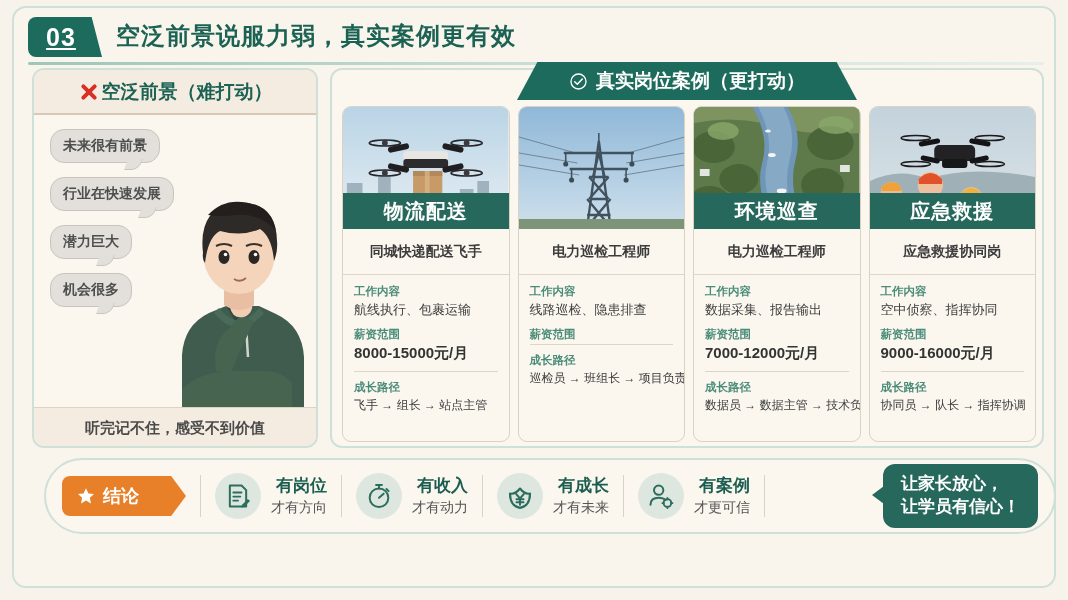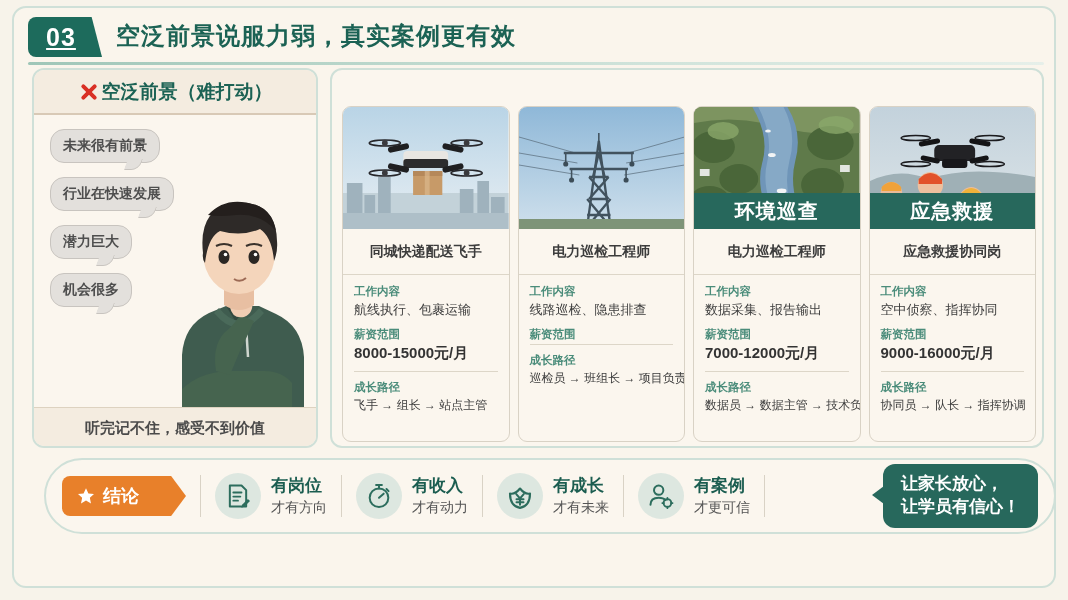--- a/index.html
+++ b/index.html
@@ -158,21 +158,21 @@
     font-size: 18px; font-weight: bold;
   }
   .star-icon { width: 20px; height: 20px; flex: none; }
   .vsep { width: 1px; height: 42px; background: #d9d2c5; margin: 0 14px; flex: none; }
   .bpoint { display: flex; align-items: center; gap: 10px; flex: none; }
   .bp-icon {
     width: 46px; height: 46px; border-radius: 50%;
     background: #dde7e0; flex: none;
     display: flex; align-items: center; justify-content: center;
   }
-  .bp-text { line-height: 1.25; }
+  .bp-text { line-height: 1.25; text-align: right; }
   .bp-top { font-size: 17px; font-weight: bold; color: #1b5d50; }
   .bp-bot { font-size: 14px; color: #555; }
   .callout {
     margin-left: auto; position: relative;
     background: #27685c; color: #fff;
     border-radius: 12px; padding: 9px 18px;
     font-size: 17px; font-weight: bold; line-height: 1.35;
   }
   .callout:before {
     content: ""; position: absolute; left: -11px; top: 22px;
@@ -235,20 +235,27 @@
         <path d="M82 71 Q90 67 98 71" stroke="#3a322c" stroke-width="2.2" fill="none"></path>
 
         <path d="M70 104 Q76 108 82 103" stroke="#9c6a55" stroke-width="2" fill="none"></path>
       </svg>
     </div>
 
     <div class="left-foot">听完记不住，感受不到价值</div>
   </div>
 
   <div class="right-panel">
+    <div class="right-banner">
+      <svg class="check-icon" viewBox="0 0 24 24">
+        <circle cx="12" cy="12" r="9.5" fill="none" stroke="#ffffff" stroke-width="1.7"></circle>
+        <path d="M7.2 12.3 L10.5 15.5 L16.8 8.8" fill="none" stroke="#ffffff" stroke-width="1.9" stroke-linecap="round" stroke-linejoin="round"></path>
+      </svg>
+      <span>真实岗位案例（更打动）</span>
+    </div>
 
     <div class="cards">
 
       <div class="card">
         <div class="card-photo">
           <svg viewBox="0 0 170 122" preserveAspectRatio="none">
             <defs>
                 <linearGradient id="sky1" x1="0" y1="0" x2="0" y2="1">
               <stop offset="0%" stop-color="#b9d4e6"></stop>
                   <stop offset="60%" stop-color="#d5e4ee"></stop>
@@ -285,20 +292,21 @@
                   <circle cx="127" cy="36" r="3"></circle>
                 <circle cx="43" cy="66" r="3"></circle>
                   <circle cx="127" cy="66" r="3"></circle>
               </g>
 
               <rect x="72" y="64" width="30" height="24" fill="#c79a68"></rect>
               <rect x="72" y="64" width="30" height="5" fill="#b5885a"></rect>
               <rect x="84" y="64" width="5" height="24" fill="#dcb88c" opacity="0.7"></rect>
             </g>
           </svg>
+          <div class="card-title">物流配送</div>
         </div>
         <div class="card-sub">同城快递配送飞手</div>
         <div class="card-body">
           <div class="fld-label">工作内容</div>
           <div class="fld-value">航线执行、包裹运输</div>
           <div class="fld-label">薪资范围</div>
           <div class="fld-value money">8000-15000元/月</div>
           <div class="card-divider"></div>
           <div class="fld-label">成长路径</div>
           <div class="path-value">飞手 → 组长 → 站点主管</div>

